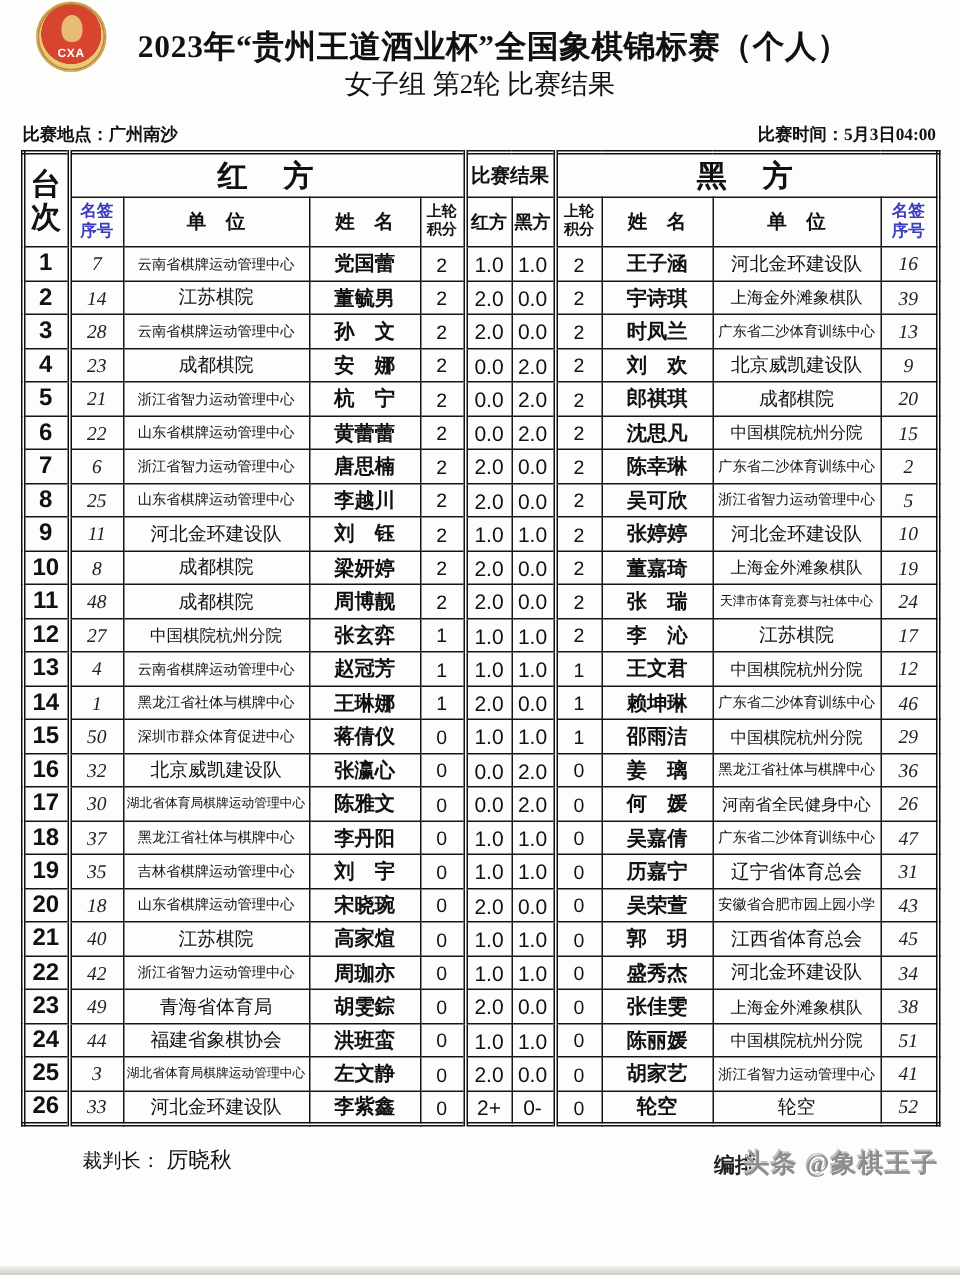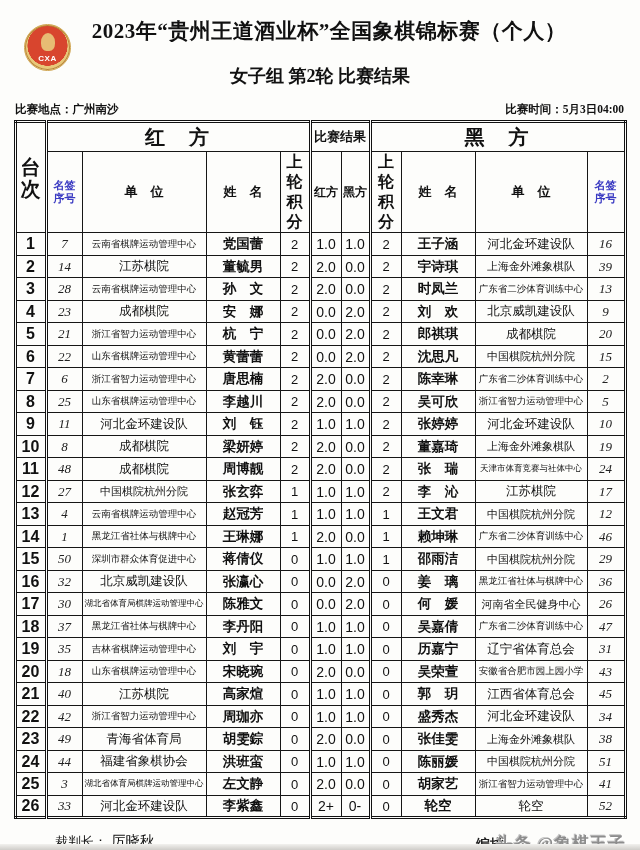--- a/index.html
+++ b/index.html
@@ -7,42 +7,42 @@
   body {
     height:850px;
     background:#fdfdfb;
     font-family:"Liberation Serif", serif;
     color:#111;
     position:relative;
     overflow:hidden;
   }
   
   .logo {
-    position:absolute; left:24px; top:24px;
+    position:absolute; left:24px; top:1px;
     width:47px; height:47px; border-radius:50%;
     background:radial-gradient(circle at 50% 46%, #d8452e 0 60%, #e8c87a 61% 70%, #f6e8ca 71% 100%);
     border:1px solid #cfa44e;
     box-shadow:inset 0 0 0 1px #b8853a;
   }
   .logo .logo-mark {
     position:absolute; left:50%; top:8px; transform:translateX(-50%);
     width:14px; height:18px; border-radius:50% 50% 40% 40%;
     background:#e9c97c; opacity:.9;
   }
   .logo .logo-cxa {
     position:absolute; left:0; right:0; bottom:7px;
     text-align:center; font-family:"Liberation Sans",sans-serif;
     font-size:8px; font-weight:bold; color:#fff; letter-spacing:.5px;
   }
   h1.title {
     text-align:center; font-size:21px; font-weight:bold;
     padding:18px 60px 0 78px; letter-spacing:.5px; line-height:1.25;
   }
   h2.subtitle {
-    text-align:center; font-size:18px; font-weight:bold; margin-top:20px;
+    text-align:center; font-size:18px; font-weight:normal; 
   }
   .meta {
     display:flex; justify-content:space-between;
     margin:14px 16px 3px 15px;
     font-size:11.5px; font-weight:bold;
   }
   
   table.results {
     border-collapse:collapse;
     margin:0 auto; width:612px;
@@ -62,21 +62,21 @@
     word-break:break-all; white-space:normal; padding:0 4px;
   }
   th.side-hd { font-size:20px; font-weight:bold; letter-spacing:2px; }
   th.result-hd { font-size:13px; font-weight:bold; }
   th.seed-hd {
     color:#3a3ac2; font-size:11px; line-height:1.2; font-weight:bold;
     word-break:break-all; white-space:normal; padding:0 3px;
   }
   th.unit-hd, th.name-hd { font-size:13px; font-weight:bold; }
   th.prev-hd {
-    font-size:16px; line-height:1.25; font-weight:bold;
+    font-size:10px; line-height:1.25; font-weight:bold;
     word-break:break-all; white-space:normal; padding:0 2px;
   }
   th.res-sub-hd { font-size:12px; font-weight:bold;text-align:center; }
   tbody td { height:22.5px; }
   td.board { font-family:"Liberation Sans",sans-serif; font-weight:bold; font-size:16px; }
   td.seed  { font-style:italic; font-size:13px; color:#222; }
   td.unit  { font-size:12.5px; }
   td.unit.md { font-size:11px; }
   td.unit.sm { font-size:9.5px; }
   td.unit.xs { font-size:8.5px; }

